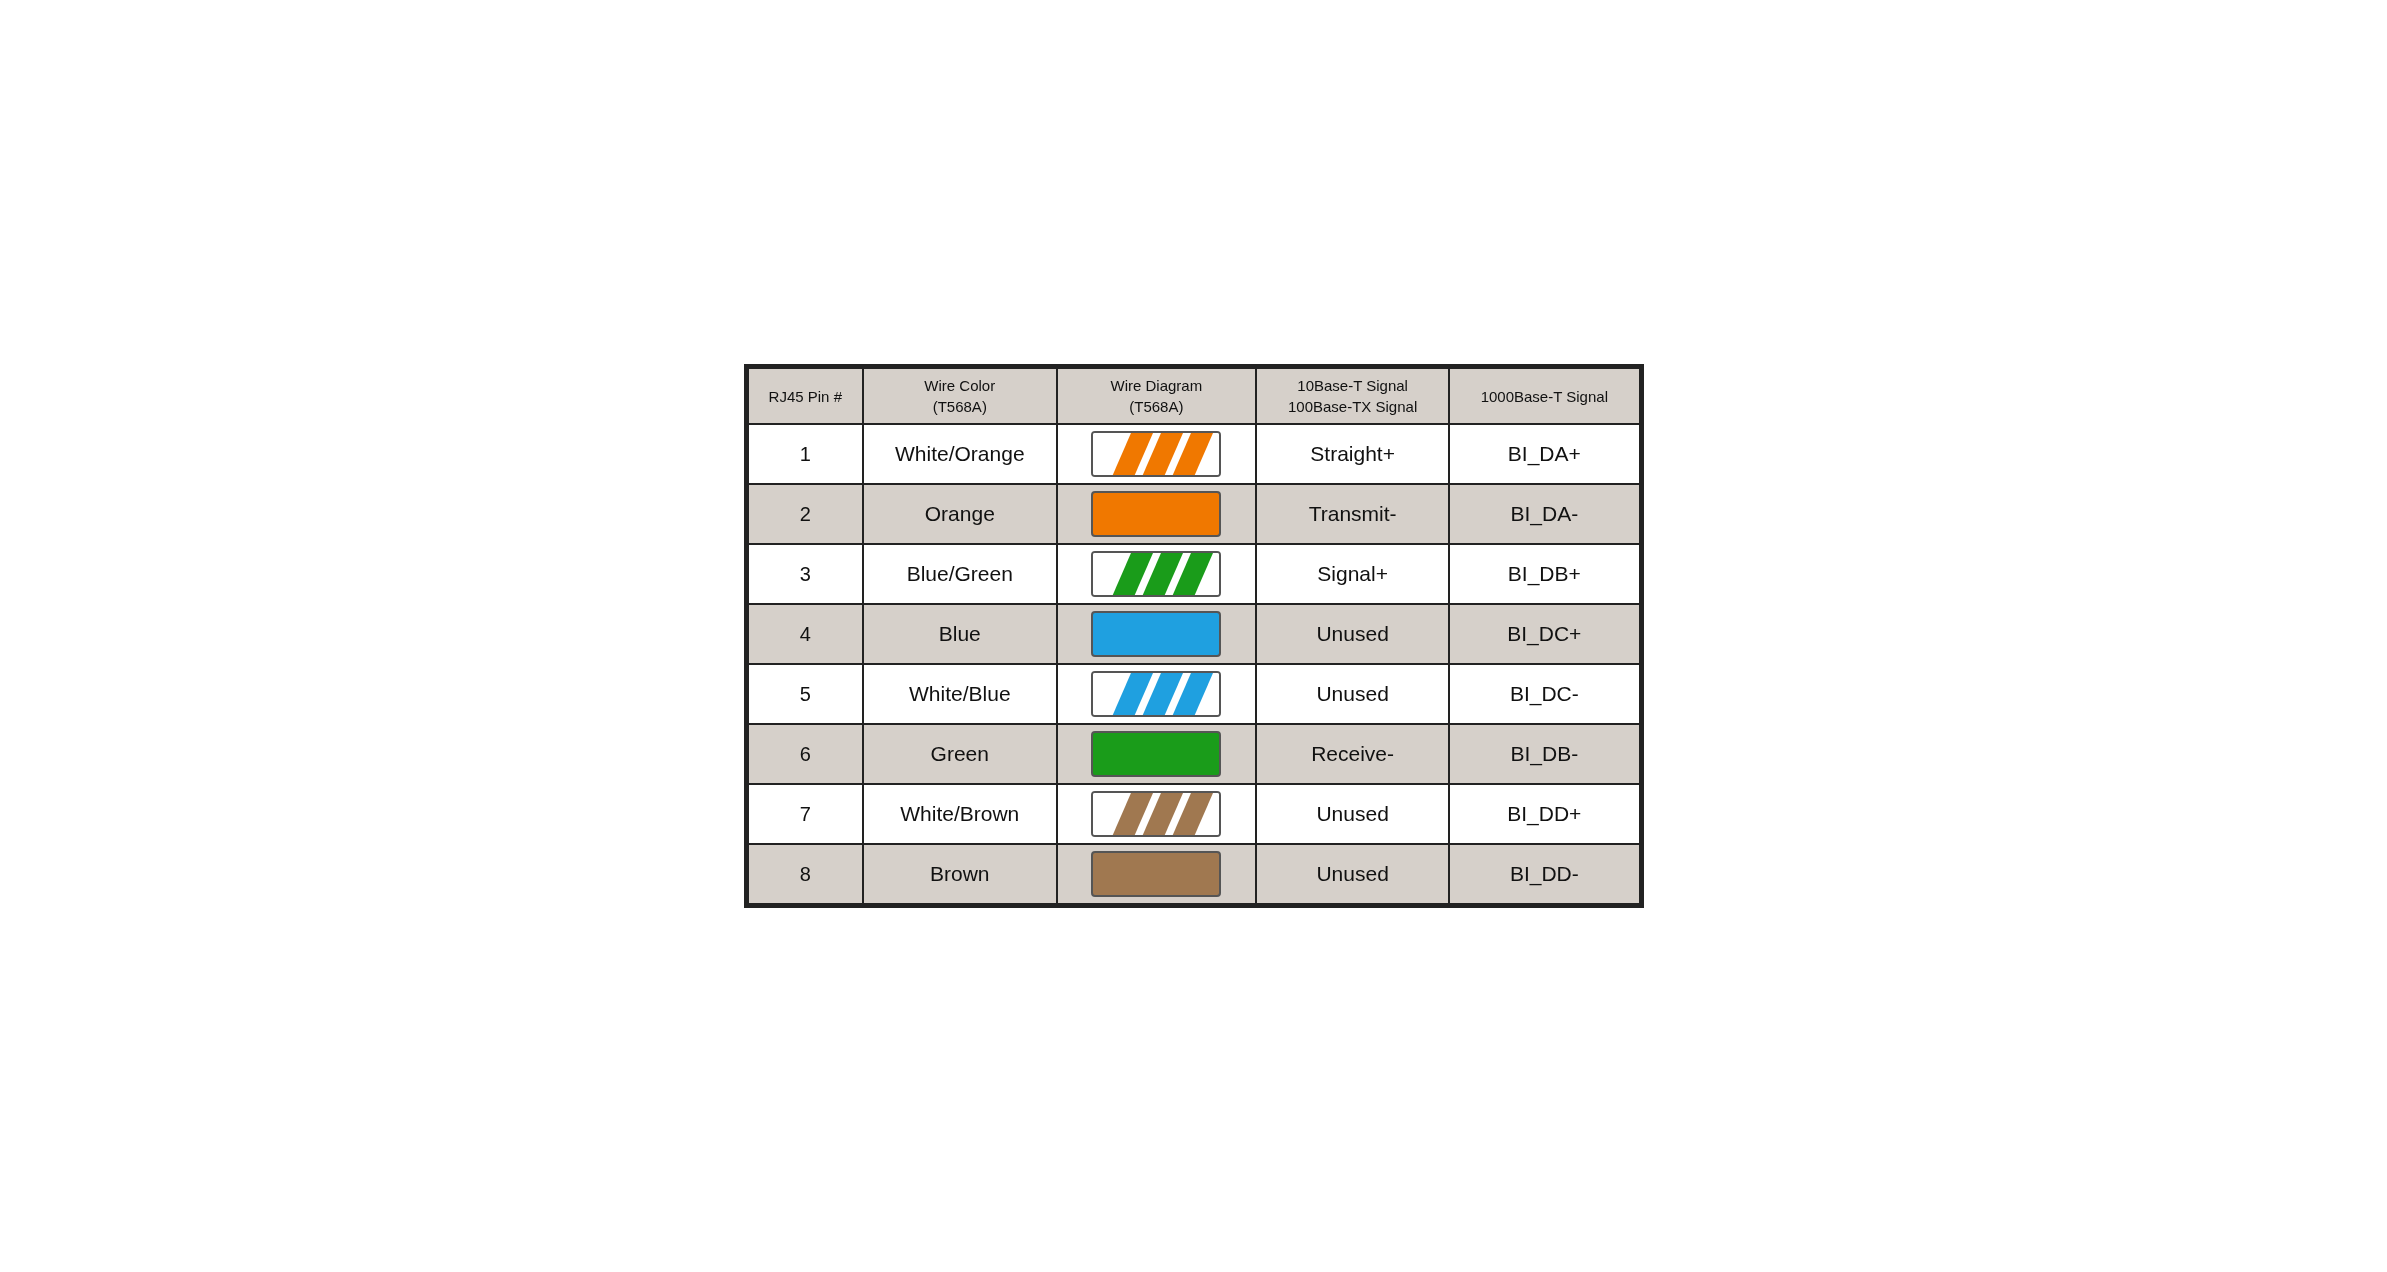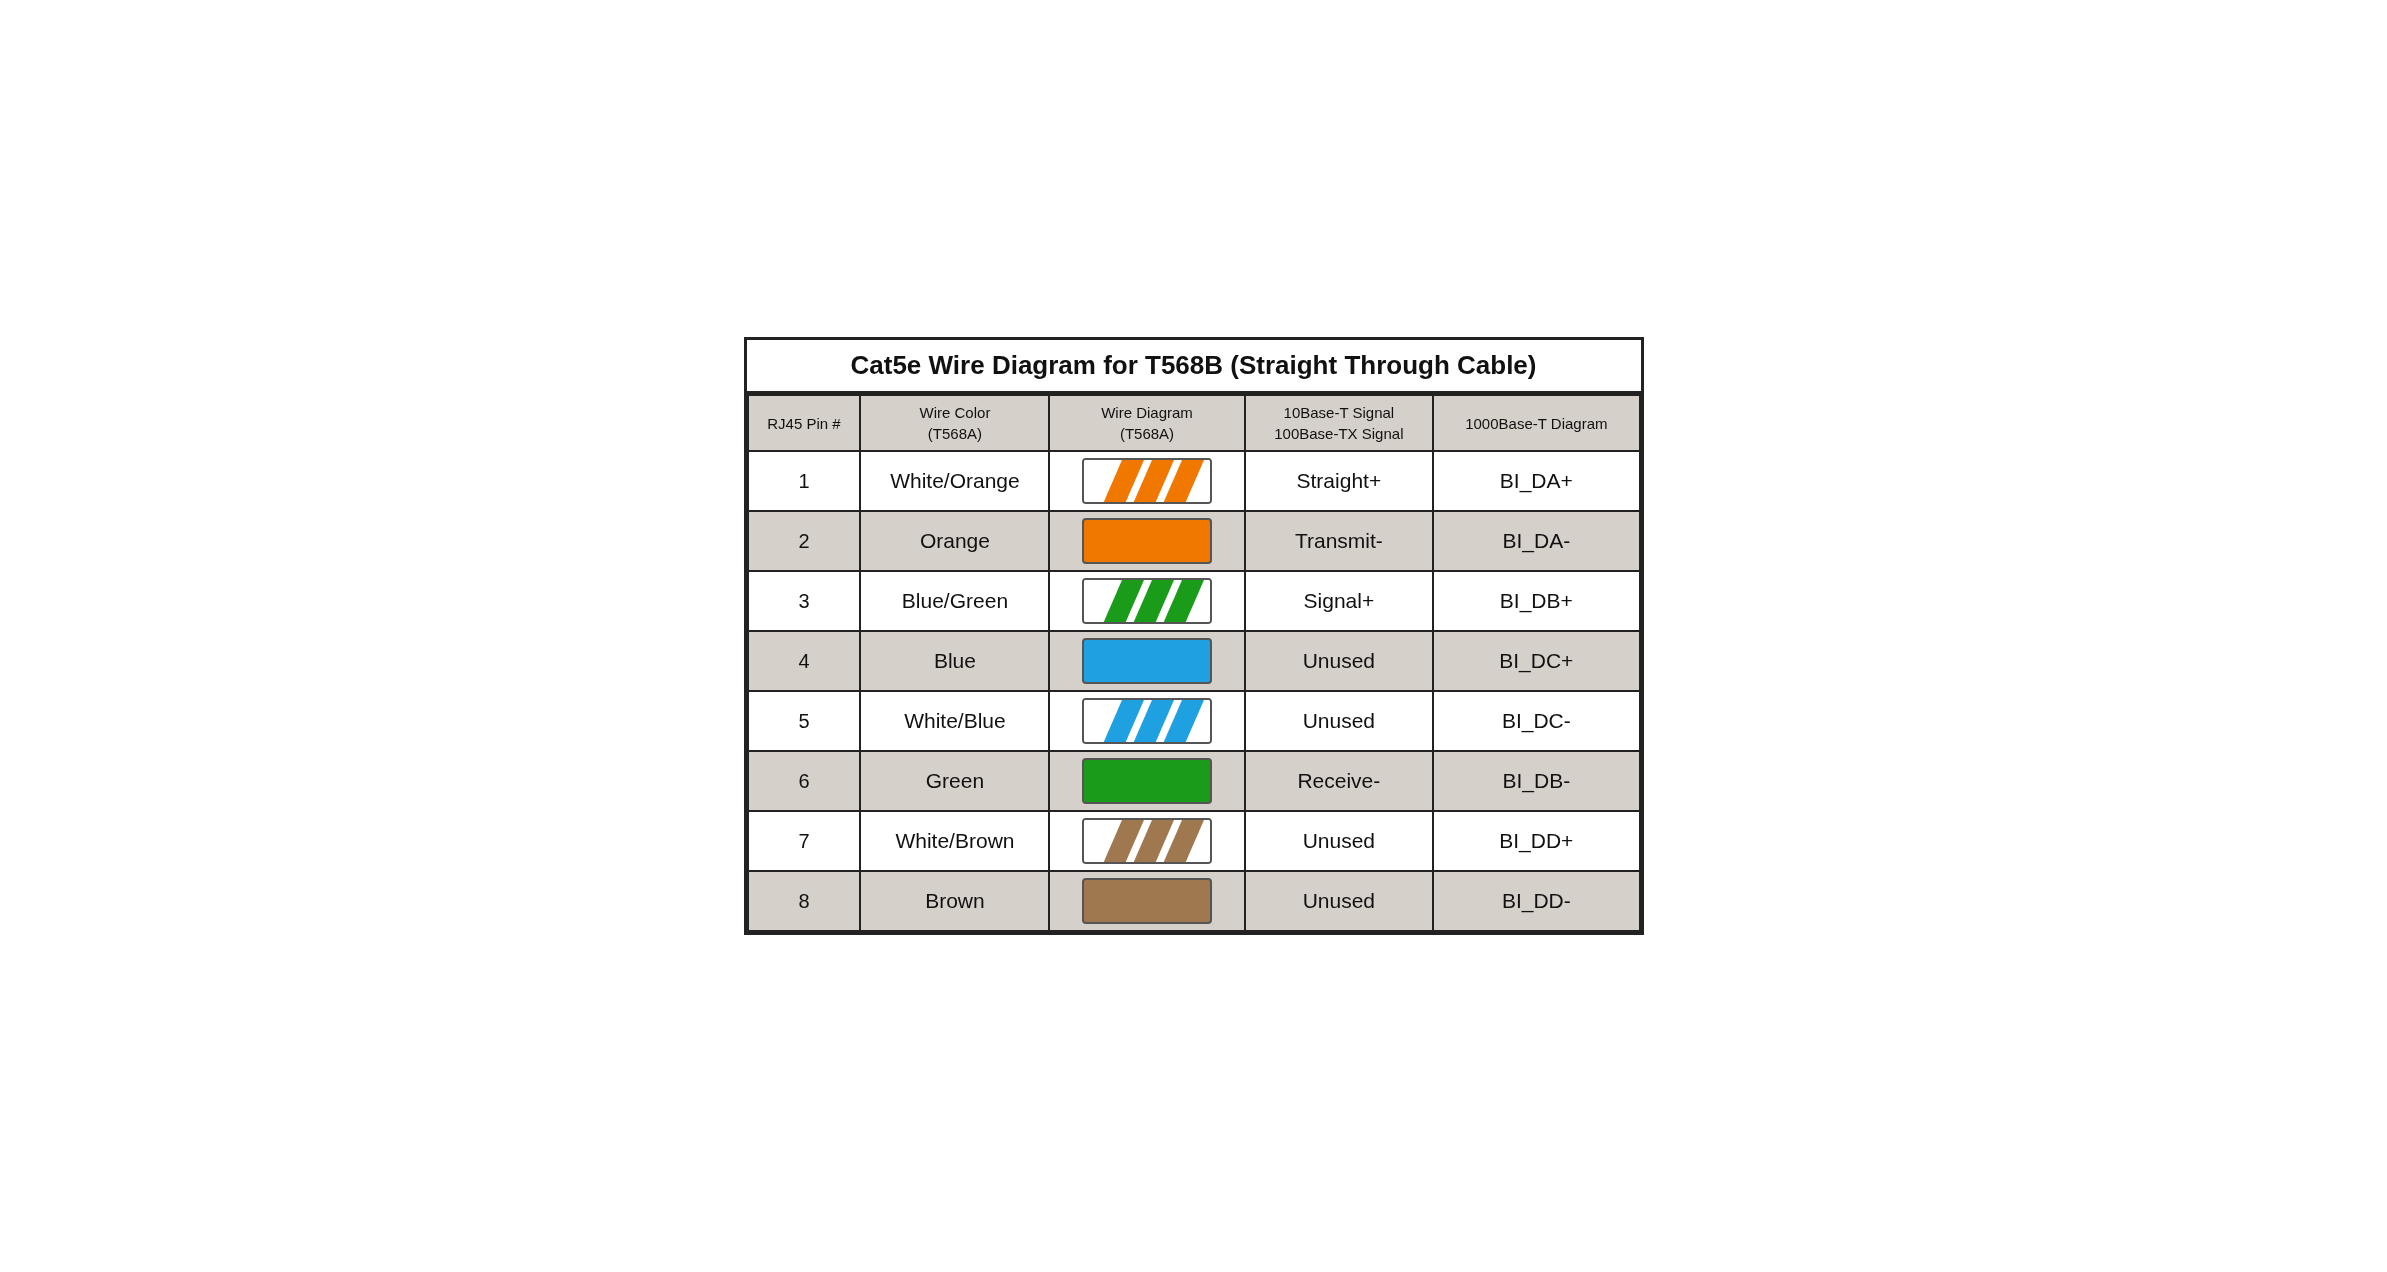--- a/index.html
+++ b/index.html
@@ -49,29 +49,28 @@
       background: #ffffff;
     }
     tbody tr:nth-child(even) td {
       background: #d6d0ca;
     }
   </style>
 </head>
 <body>
 
 <div class="diagram-container">
-  <div class="diagram-title">Cat5e Wire Diagram for T568B (Straight Through Cable)</div>
   <table>
     <thead>
       <tr>
         <th>RJ45 Pin #</th>
         <th>Wire Color<br>(T568A)</th>
         <th>Wire Diagram<br>(T568A)</th>
         <th>10Base-T Signal<br>100Base-TX Signal</th>
-        <th>1000Base-T Diagram</th>
+        <th>1000Base-T Signal</th>
       </tr>
     </thead>
     <tbody id="table-body">
     <tr>
           <td style="font-size: 20px;">1</td>
           <td>White/Orange</td>
           <td style="padding: 6px;">
             <div style="display: flex; justify-content: center; align-items: center;">
               <svg width="130" height="46" style="border: 2px solid rgb(85, 85, 85); border-radius: 4px; display: block;">
                 <rect x="0" y="0" width="130" height="46" fill="#ffffff"></rect>

